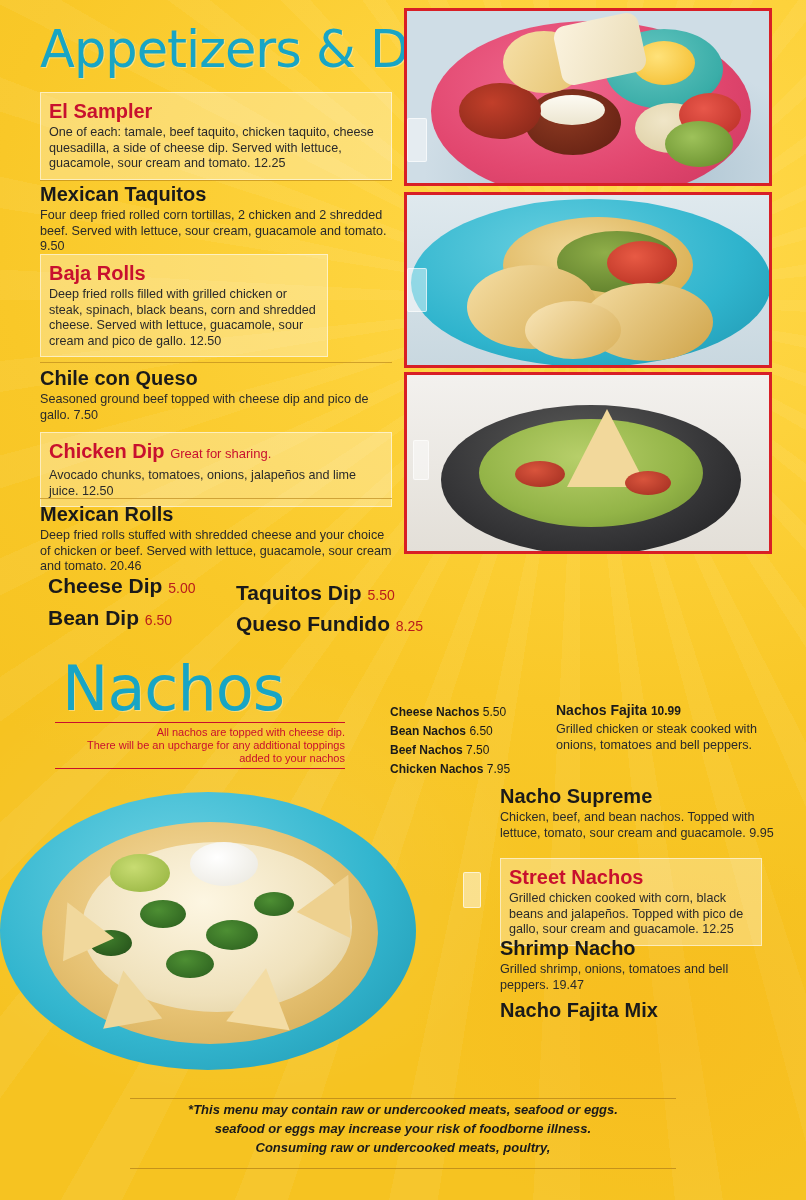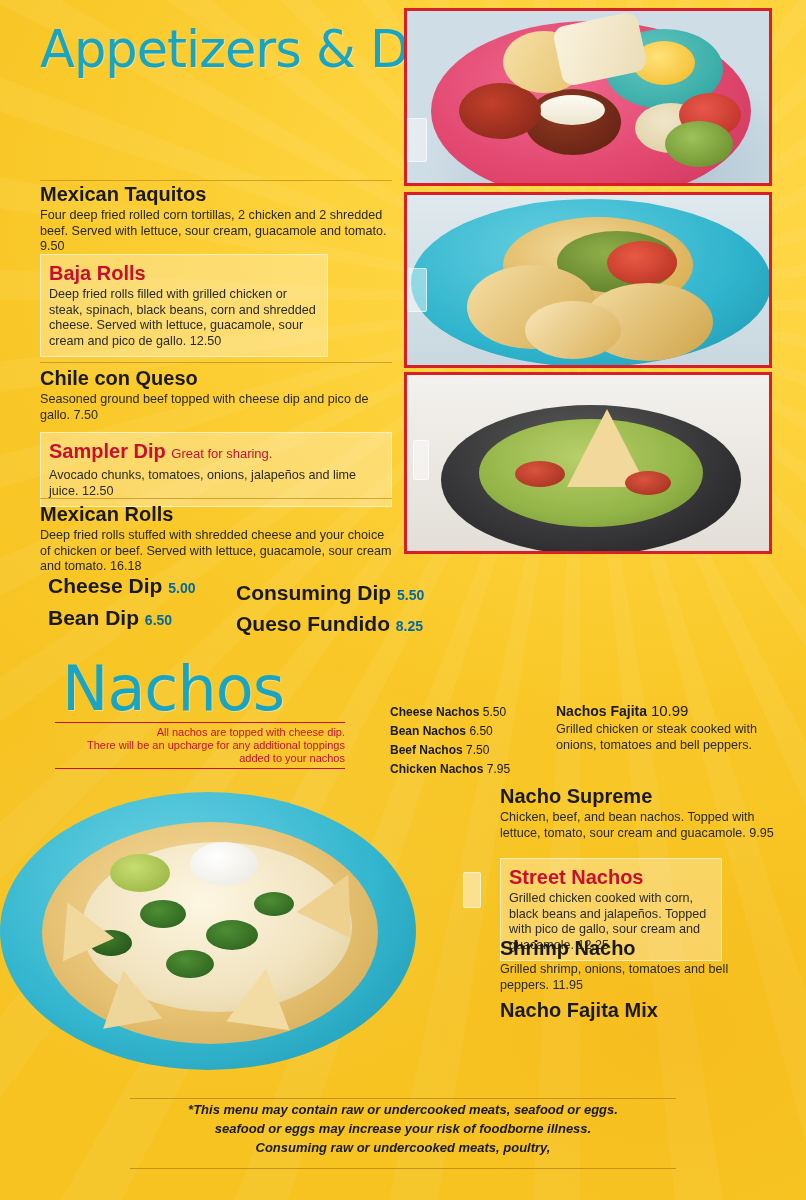--- a/index.html
+++ b/index.html
@@ -113,23 +113,23 @@
   
   .dip {
     position: absolute;
     font-family: "Liberation Sans", sans-serif;
     font-weight: bold;
     font-size: 21px;
     color: #1a1a1a;
     white-space: nowrap;
   }
   .dip .price {
-    font-weight: bold;
+    font-weight: normal;
     font-size: 14px;
-    color: #0369a1;
+    color: #b91c1c;
   }
 
   
   .photo {
     position: absolute;
     border: 3px solid #d81f26;
     overflow: hidden;
     box-sizing: border-box;
   }
   .photo .inner { position: absolute; inset: 0; }
@@ -270,20 +270,24 @@
            border-left:40px solid transparent; border-right:40px solid transparent;
            border-bottom:78px solid #f2d89b;"></div>
       <div class="plate" style="left:108px; top:86px; width:50px; height:26px;
            background: radial-gradient(ellipse at 40% 35%, #d9543c 0%, #ab3425 80%);"></div>
       <div class="plate" style="left:218px; top:96px; width:46px; height:24px;
            background: radial-gradient(ellipse at 40% 35%, #d9543c 0%, #ab3425 80%);"></div>
     </div>
   </div>
   <div class="tab" style="left:413px; top:440px; width:14px; height:38px;"></div>
 
+  <div class="item highlight" style="left:40px; top:92px; width:352px;">
+    <div class="name red">El Sampler</div>
+    <div class="desc">One of each: tamale, beef taquito, chicken taquito, cheese quesadilla, a side of cheese dip. Served with lettuce, guacamole, sour cream and tomato. 12.25</div>
+  </div>
 
   <div class="divider" style="left:40px; top:180px; width:352px;"></div>
 
   <div class="item" style="left:40px; top:182px; width:352px;">
     <div class="name">Mexican Taquitos</div>
     <div class="desc">Four deep fried rolled corn tortillas, 2 chicken and 2 shredded beef. Served with lettuce, sour cream, guacamole and tomato. 9.50</div>
   </div>
 
   <div class="item highlight" style="left:40px; top:254px; width:288px;">
     <div class="name red">Baja Rolls</div>
@@ -291,37 +295,37 @@
   </div>
 
   <div class="divider" style="left:40px; top:362px; width:352px;"></div>
 
   <div class="item" style="left:40px; top:366px; width:352px;">
     <div class="name">Chile con Queso</div>
     <div class="desc">Seasoned ground beef topped with cheese dip and pico de gallo.  7.50</div>
   </div>
 
   <div class="item highlight" style="left:40px; top:432px; width:352px;">
-    <div class="name red"><span>Sampler Dip</span> <span class="sub-note">Great for sharing.</span></div>
+    <div class="name red"><span>Chicken Dip</span> <span class="sub-note">Great for sharing.</span></div>
     <div class="desc">Avocado chunks, tomatoes, onions, jalapeños and lime juice.  12.50</div>
   </div>
 
   <div class="divider" style="left:40px; top:498px; width:352px;"></div>
 
   <div class="item" style="left:40px; top:502px; width:352px;">
     <div class="name">Mexican Rolls</div>
-    <div class="desc">Deep fried rolls stuffed with shredded cheese and your choice of chicken or beef. Served with lettuce, guacamole, sour cream and tomato.  16.18</div>
+    <div class="desc">Deep fried rolls stuffed with shredded cheese and your choice of chicken or beef. Served with lettuce, guacamole, sour cream and tomato.  20.46</div>
   </div>
 
   <div class="dip" style="left:48px; top:574px;">
     <span>Cheese Dip</span>
     <span class="price">5.00</span>
   </div>
   <div class="dip" style="left:236px; top:581px;">
-    <span>Consuming Dip</span>
+    <span>Taquitos Dip</span>
     <span class="price">5.50</span>
   </div>
   <div class="dip" style="left:48px; top:606px;">
     <span>Bean Dip</span>
     <span class="price">6.50</span>
   </div>
   <div class="dip" style="left:236px; top:612px;">
     <span>Queso Fundido</span>
     <span class="price">8.25</span>
   </div>
@@ -384,39 +388,39 @@
     <span class="price">7.50</span>
   </div>
   <div class="nacho-line" style="left:390px; top:762px;">
     <span>Chicken Nachos</span>
     <span class="price">7.95</span>
   </div>
 
   <div class="item" style="left:556px; top:702px; width:210px;">
     <div class="name" style="font-size:14px; line-height:17px;">
       <span>Nachos Fajita</span>
-      <span style="font-weight:normal; font-size:15px;">10.99</span>
+      <span style="font-weight:bold; font-size:12px;">10.99</span>
     </div>
     <div class="desc">Grilled chicken or steak cooked with onions, tomatoes and bell peppers.</div>
   </div>
 
   <div class="item" style="left:500px; top:784px; width:278px;">
     <div class="name">Nacho Supreme</div>
     <div class="desc">Chicken, beef, and bean nachos. Topped with lettuce, tomato, sour cream and guacamole. 9.95</div>
   </div>
 
-  <div class="item highlight" style="left:500px; top:858px; width:222px;">
+  <div class="item highlight" style="left:500px; top:858px; width:262px;">
     <div class="name red">Street Nachos</div>
     <div class="desc">Grilled chicken cooked with corn, black beans and jalapeños. Topped with pico de gallo, sour cream and guacamole. 12.25</div>
   </div>
   <div class="tab" style="left:463px; top:872px; width:16px; height:34px;"></div>
 
   <div class="item" style="left:500px; top:936px; width:278px;">
     <div class="name">Shrimp Nacho</div>
-    <div class="desc">Grilled shrimp, onions, tomatoes and bell peppers.  11.95</div>
+    <div class="desc">Grilled shrimp, onions, tomatoes and bell peppers.  19.47</div>
   </div>
 
   <div class="item" style="left:500px; top:998px; width:278px;">
     <div class="name">Nacho Fajita Mix</div>
   </div>
 
   <div class="footer-rule" style="top:1098px;"></div>
   <div class="footer">
     <div>*This menu may contain raw or undercooked meats, seafood or eggs.</div>
     <div>seafood or eggs may increase your risk of foodborne illness.</div>

